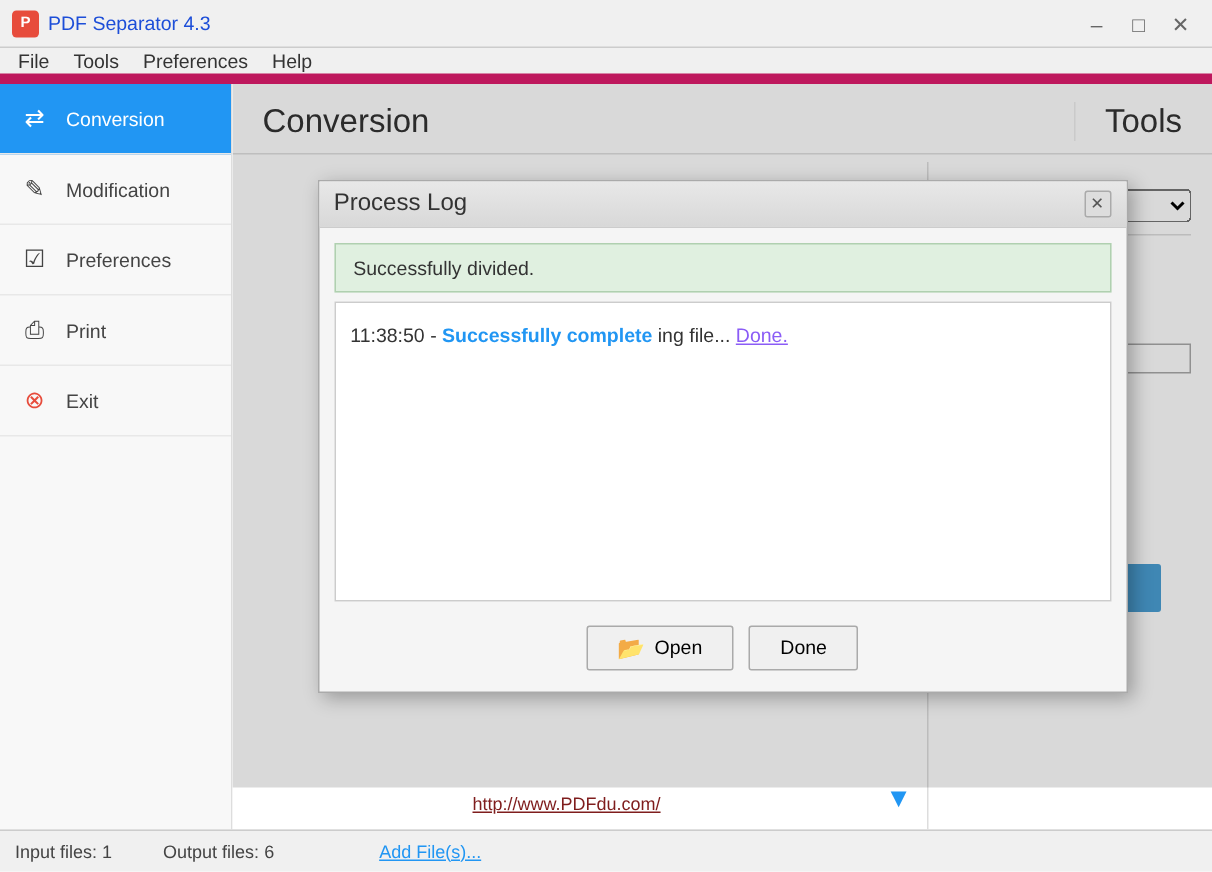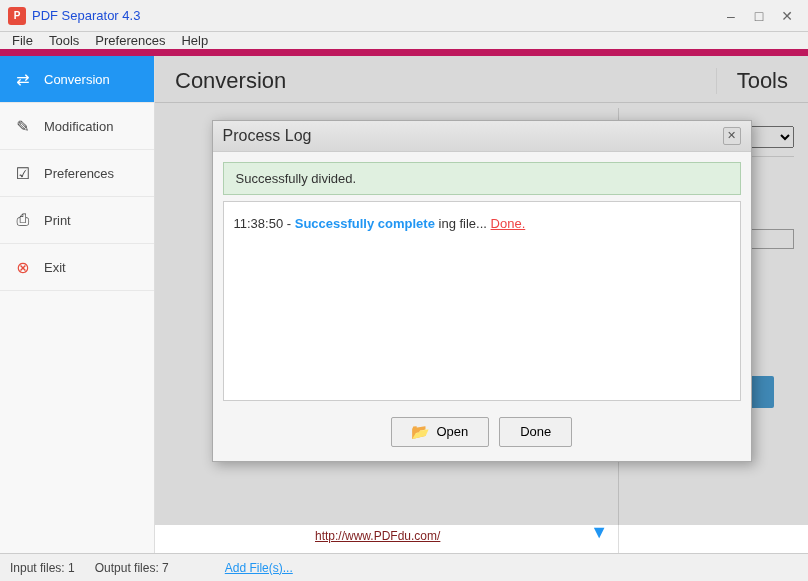--- a/index.html
+++ b/index.html
@@ -160,21 +160,21 @@
       position: absolute;
       bottom: 0;
       left: 0;
       right: 0;
       height: 28px;
       background: #f0f0f0;
       border-top: 1px solid #ccc;
       display: flex;
       align-items: center;
       padding: 0 10px;
-      gap: 20px;
+      gap: 34px;
       font-size: 12px;
       color: #444;
     }
 
     
     .modal-overlay {
       position: absolute;
       top: 0; left: 0; right: 0; bottom: 28px;
       background: rgba(0,0,0,0.15);
       display: flex;
@@ -233,21 +233,21 @@
       height: 200px;
       overflow-y: auto;
       font-size: 13px;
       color: #333;
       line-height: 1.8;
     }
     .log-entry { display: block; }
     .log-time { color: #333; }
     .log-success { color: #2196F3; font-weight: bold; }
     .log-normal { color: #333; }
-    .log-done { color: #ef4444; text-decoration: underline; }
+    .log-done { color: #8b5cf6; text-decoration: underline; }
 
     .dialog-footer {
       display: flex;
       justify-content: center;
       gap: 10px;
       padding: 6px 10px 14px;
     }
     .dialog-btn {
       padding: 5px 20px;
       font-size: 13px;
@@ -416,15 +416,15 @@
             <span>Done</span>
           </button>
         </div>
       </div>
     </div>
   </div>
 </div>
 
 <div class="status-bar">
   <span>Input files: 1</span>
-  <span>Output files: 7</span>
+  <span>Output files: 6</span>
   <span style="color:#2196F3; cursor:pointer; text-decoration:underline;margin-left:36px;">Add File(s)...</span>
 </div>
 
 </body></html>

